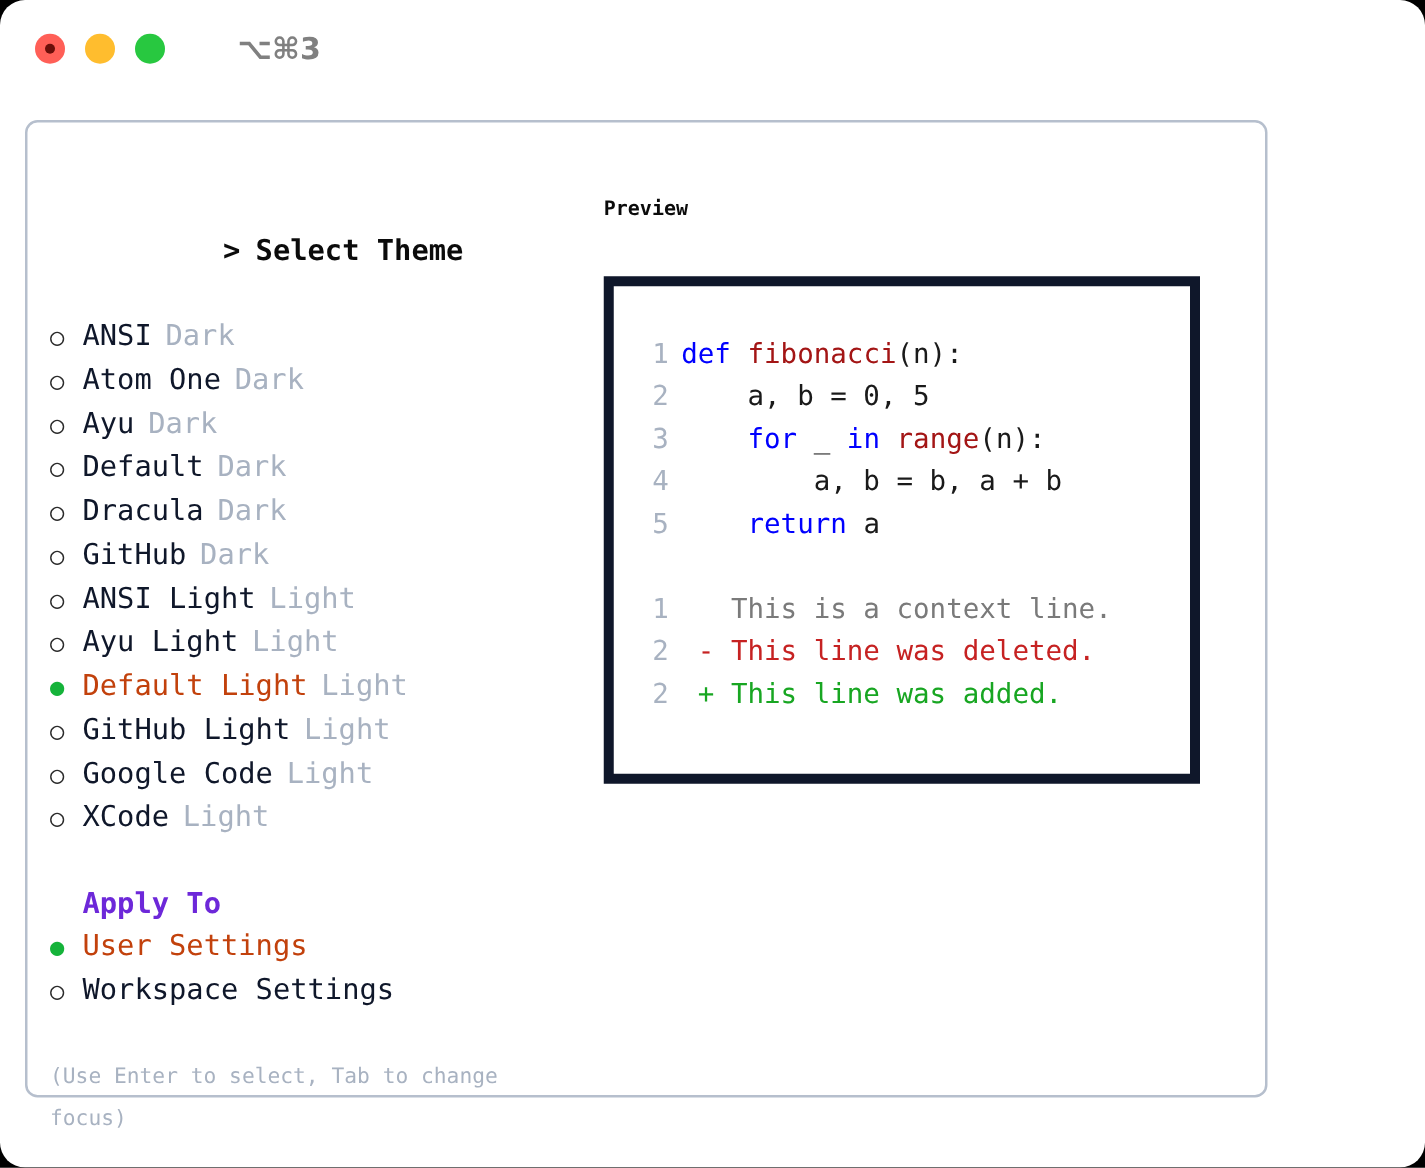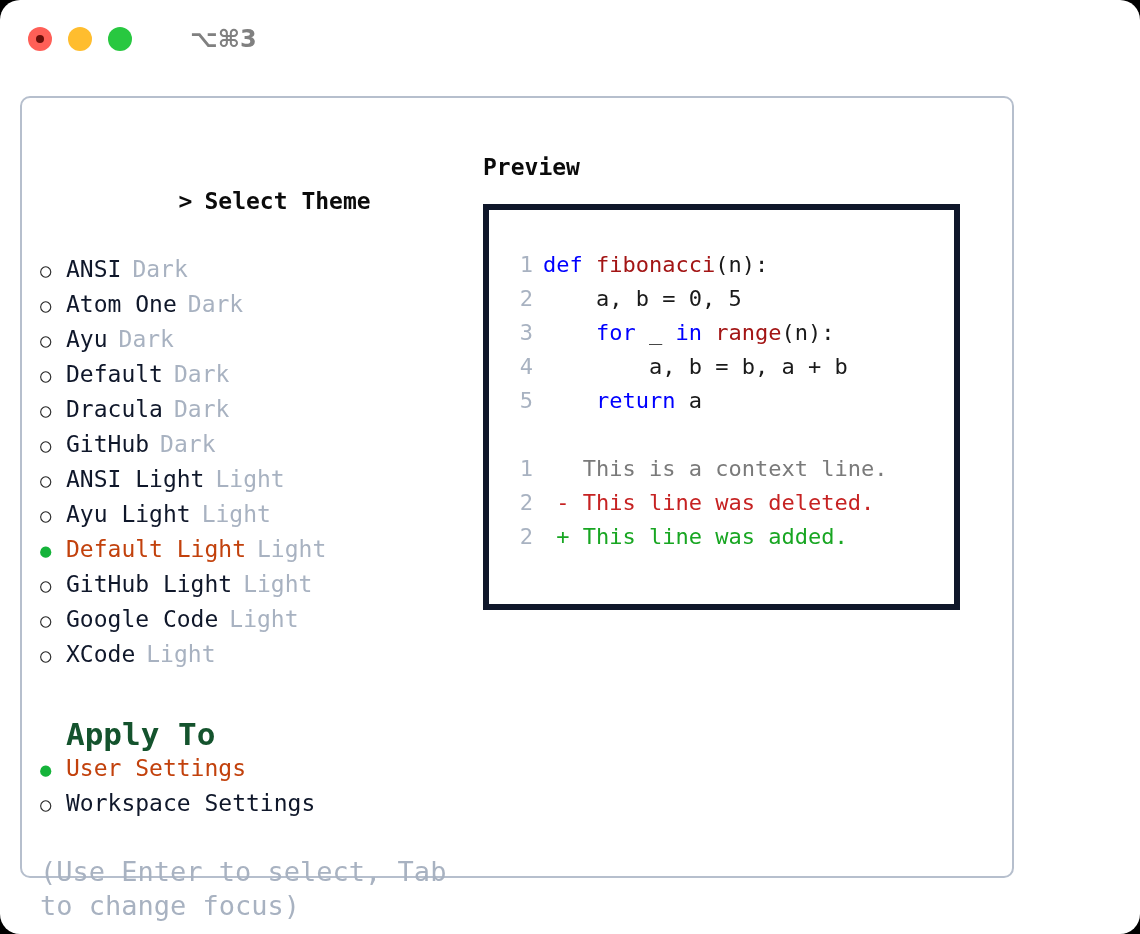--- a/index.html
+++ b/index.html
@@ -124,51 +124,50 @@
   .opt-label { color: #0f172a; }
   .opt-row.selected .opt-label { color: #c2410c; }
   .opt-tag {
     color: #a8b2c1;
     margin-left: 11px;
   }
 
   .gap { height: 34px; }
 
   .apply-title {
-    font-size: 31px;
-    font-weight: bold;
-    color: #14532d;
+    font-size: 23px;
+    font-weight: bold;
+    color: #6d28d9;
     line-height: 34px;
     padding-left: 26px;
     white-space: pre;
-    margin-top: 11px;
   }
 
   #hint {
     margin-top: 34px;
-    font-size: 27px;
+    font-size: 17px;
     line-height: 34px;
     color: #a8b2c1;
     width: 410px;
     white-space: pre-wrap;
   }
 
   
   #preview-title {
-    font-size: 23px;
+    font-size: 16px;
     font-weight: bold;
     color: #0b0b0b;
     line-height: 34px;
     white-space: pre;
   }
   #preview-box {
-    margin-top: 20px;
+    margin-top: 37px;
     width: 477px;
     height: 406px;
-    border: 6px solid #0f172a;
+    border: 8px solid #0f172a;
     box-sizing: border-box;
     padding: 38px 0 0 18px;
     background: #ffffff;
   }
   .code-line {
     font-size: 22px;
     line-height: 34px;
     white-space: pre;
   }
   .lnum {

